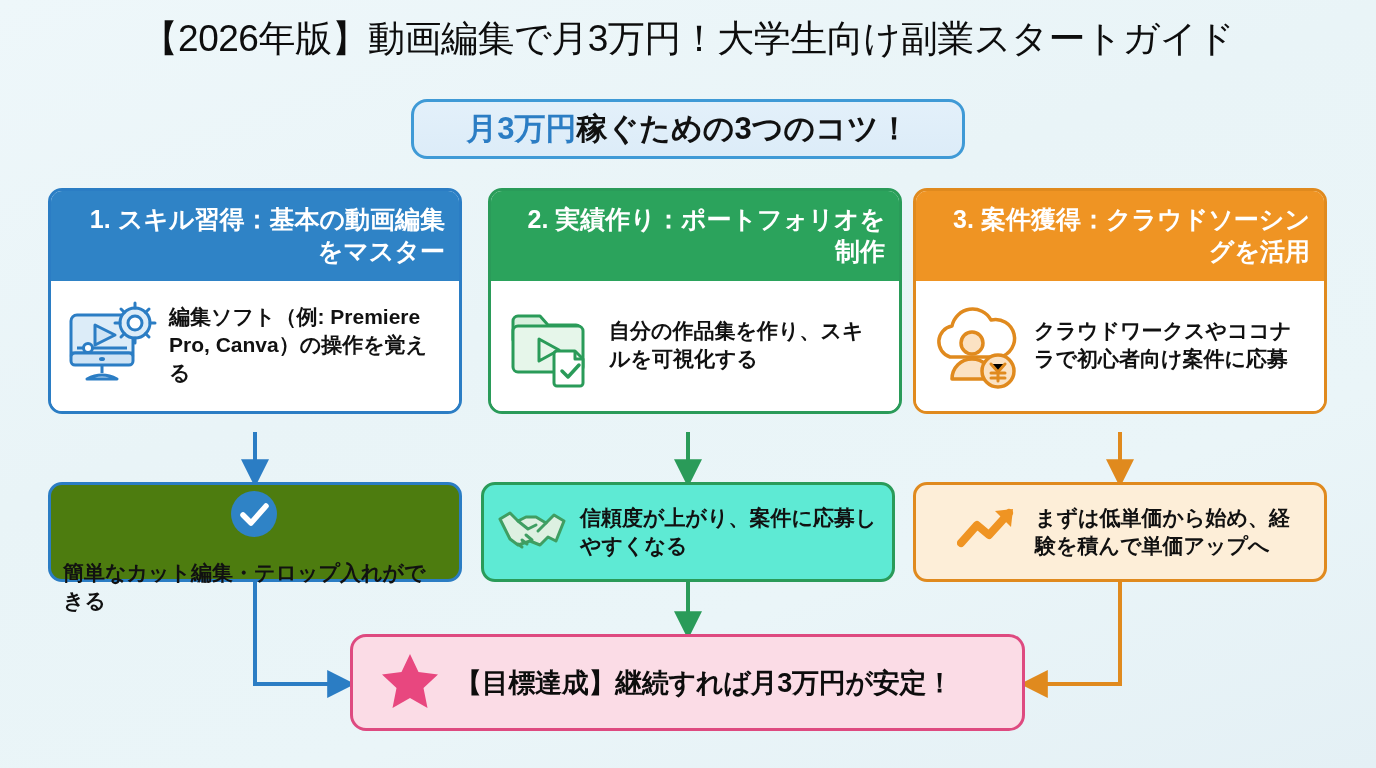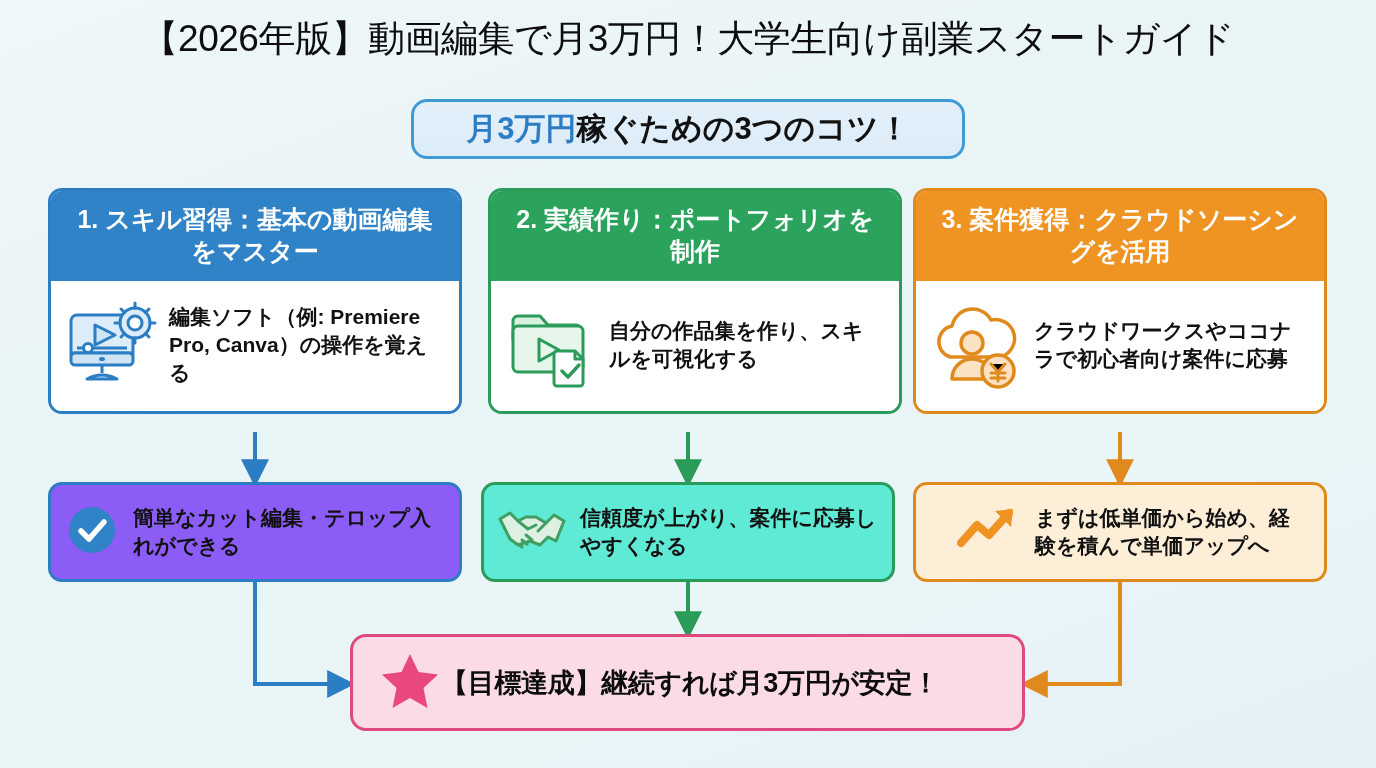--- a/index.html
+++ b/index.html
@@ -69,21 +69,21 @@
   .card {
     box-sizing: border-box;
     width: 414px;
     border-radius: 14px;
     overflow: hidden;
     border: 3px solid transparent;
     background: #ffffff;
   }
   .card .head {
     padding: 12px 14px 14px 14px;
-    text-align: center;
+    text-align: right;
     color: #ffffff;
     font-size: 25px;
     font-weight: bold;
     line-height: 1.28;
   }
   .card .body {
     display: flex;
     align-items: center;
     gap: 10px;
     padding: 14px 16px 16px 12px;
@@ -118,37 +118,38 @@
     align-items: center;
     gap: 12px;
     padding: 0 14px 0 12px;
   }
   .result .txt {
     font-size: 21px;
     font-weight: bold;
     color: #111;
     line-height: 1.34;
   }
-  .result.r1 { left: 48px;  border-color: #2b7dc4; background: #8b5cf6; }
+  .result.r1 { left: 48px;  border-color: #2b7dc4; background: #4d7c0f; flex-direction: column; }
   .result.r2 { left: 481px; border-color: #2a9b59; background: #5eead4; }
   .result.r3 { left: 913px; border-color: #e08a1e; background: #fdeed8; padding-left: 41px; }
 
   
   #goal {
     position: absolute;
     left: 350px;
     top: 634px;
     width: 675px;
     height: 97px;
     box-sizing: border-box;
     border-radius: 16px;
     border: 3px solid #de4a80;
     background: #fbdce6;
     display: flex;
     align-items: center;
+    gap: 14px;
     padding-left: 26px;
   }
   #goal .txt {
     font-size: 27px;
     font-weight: bold;
     color: #0d0d0d;
     white-space: nowrap;
     letter-spacing: -0.3px;
   }
 

